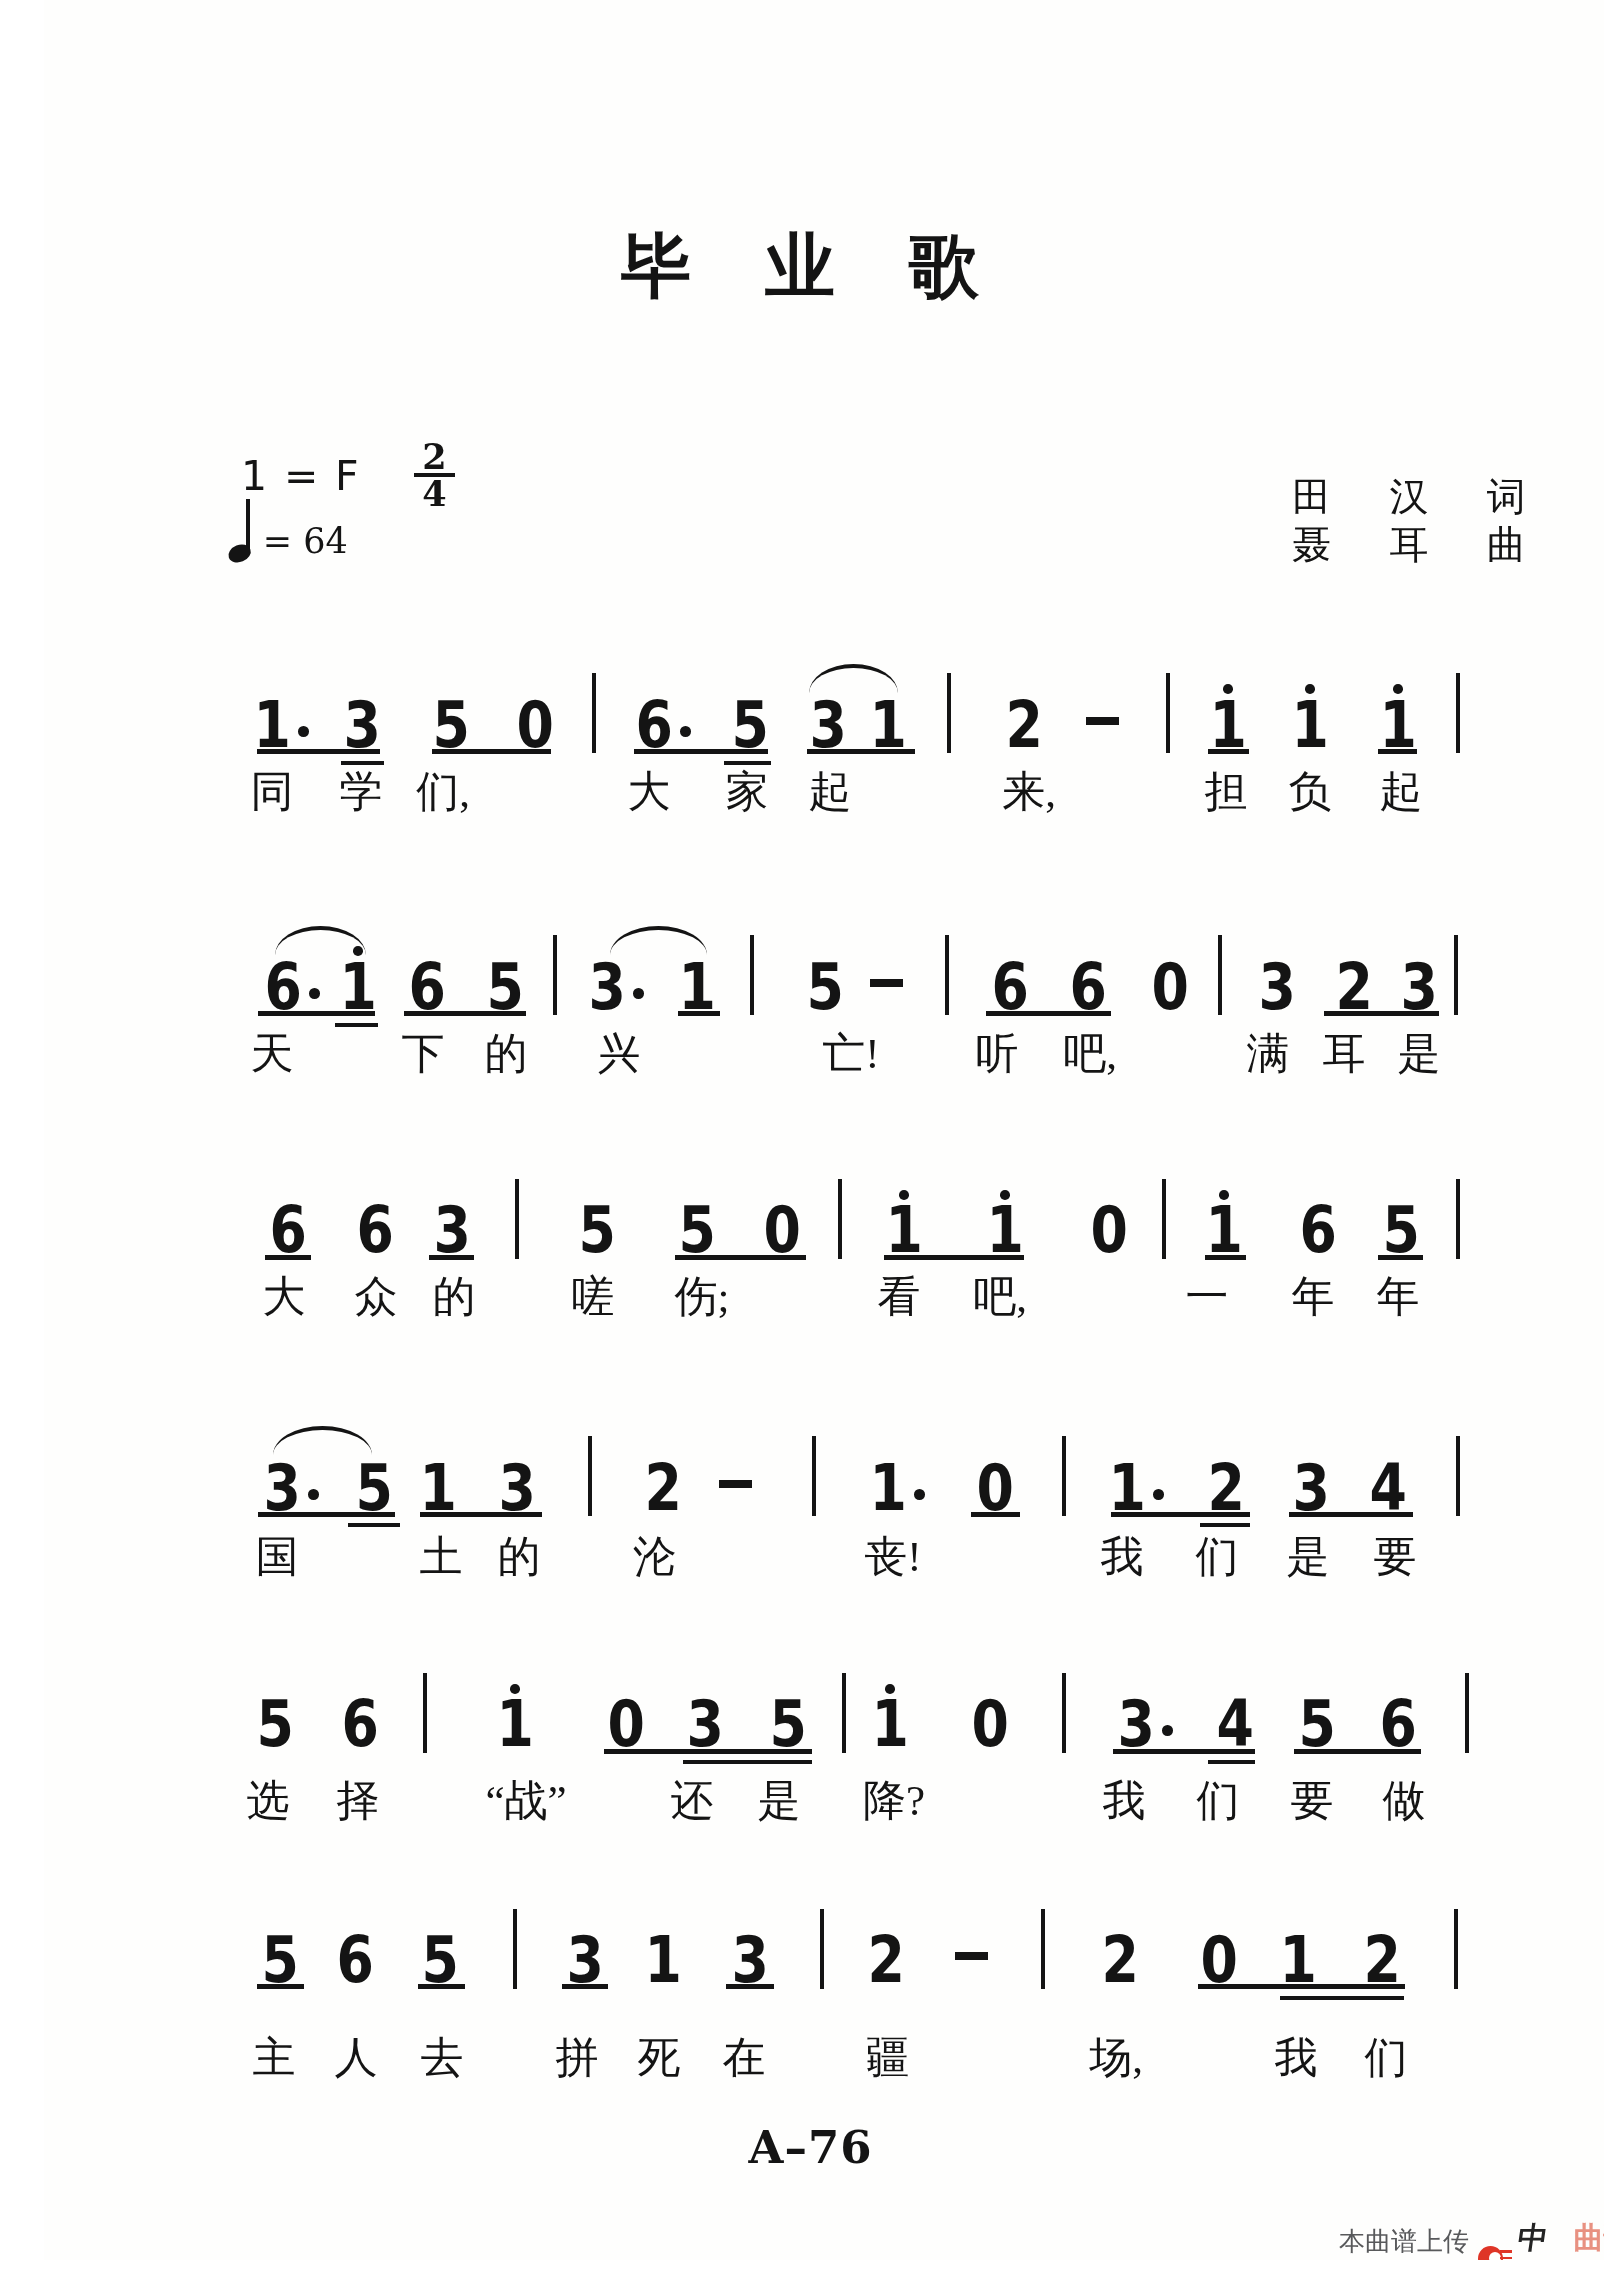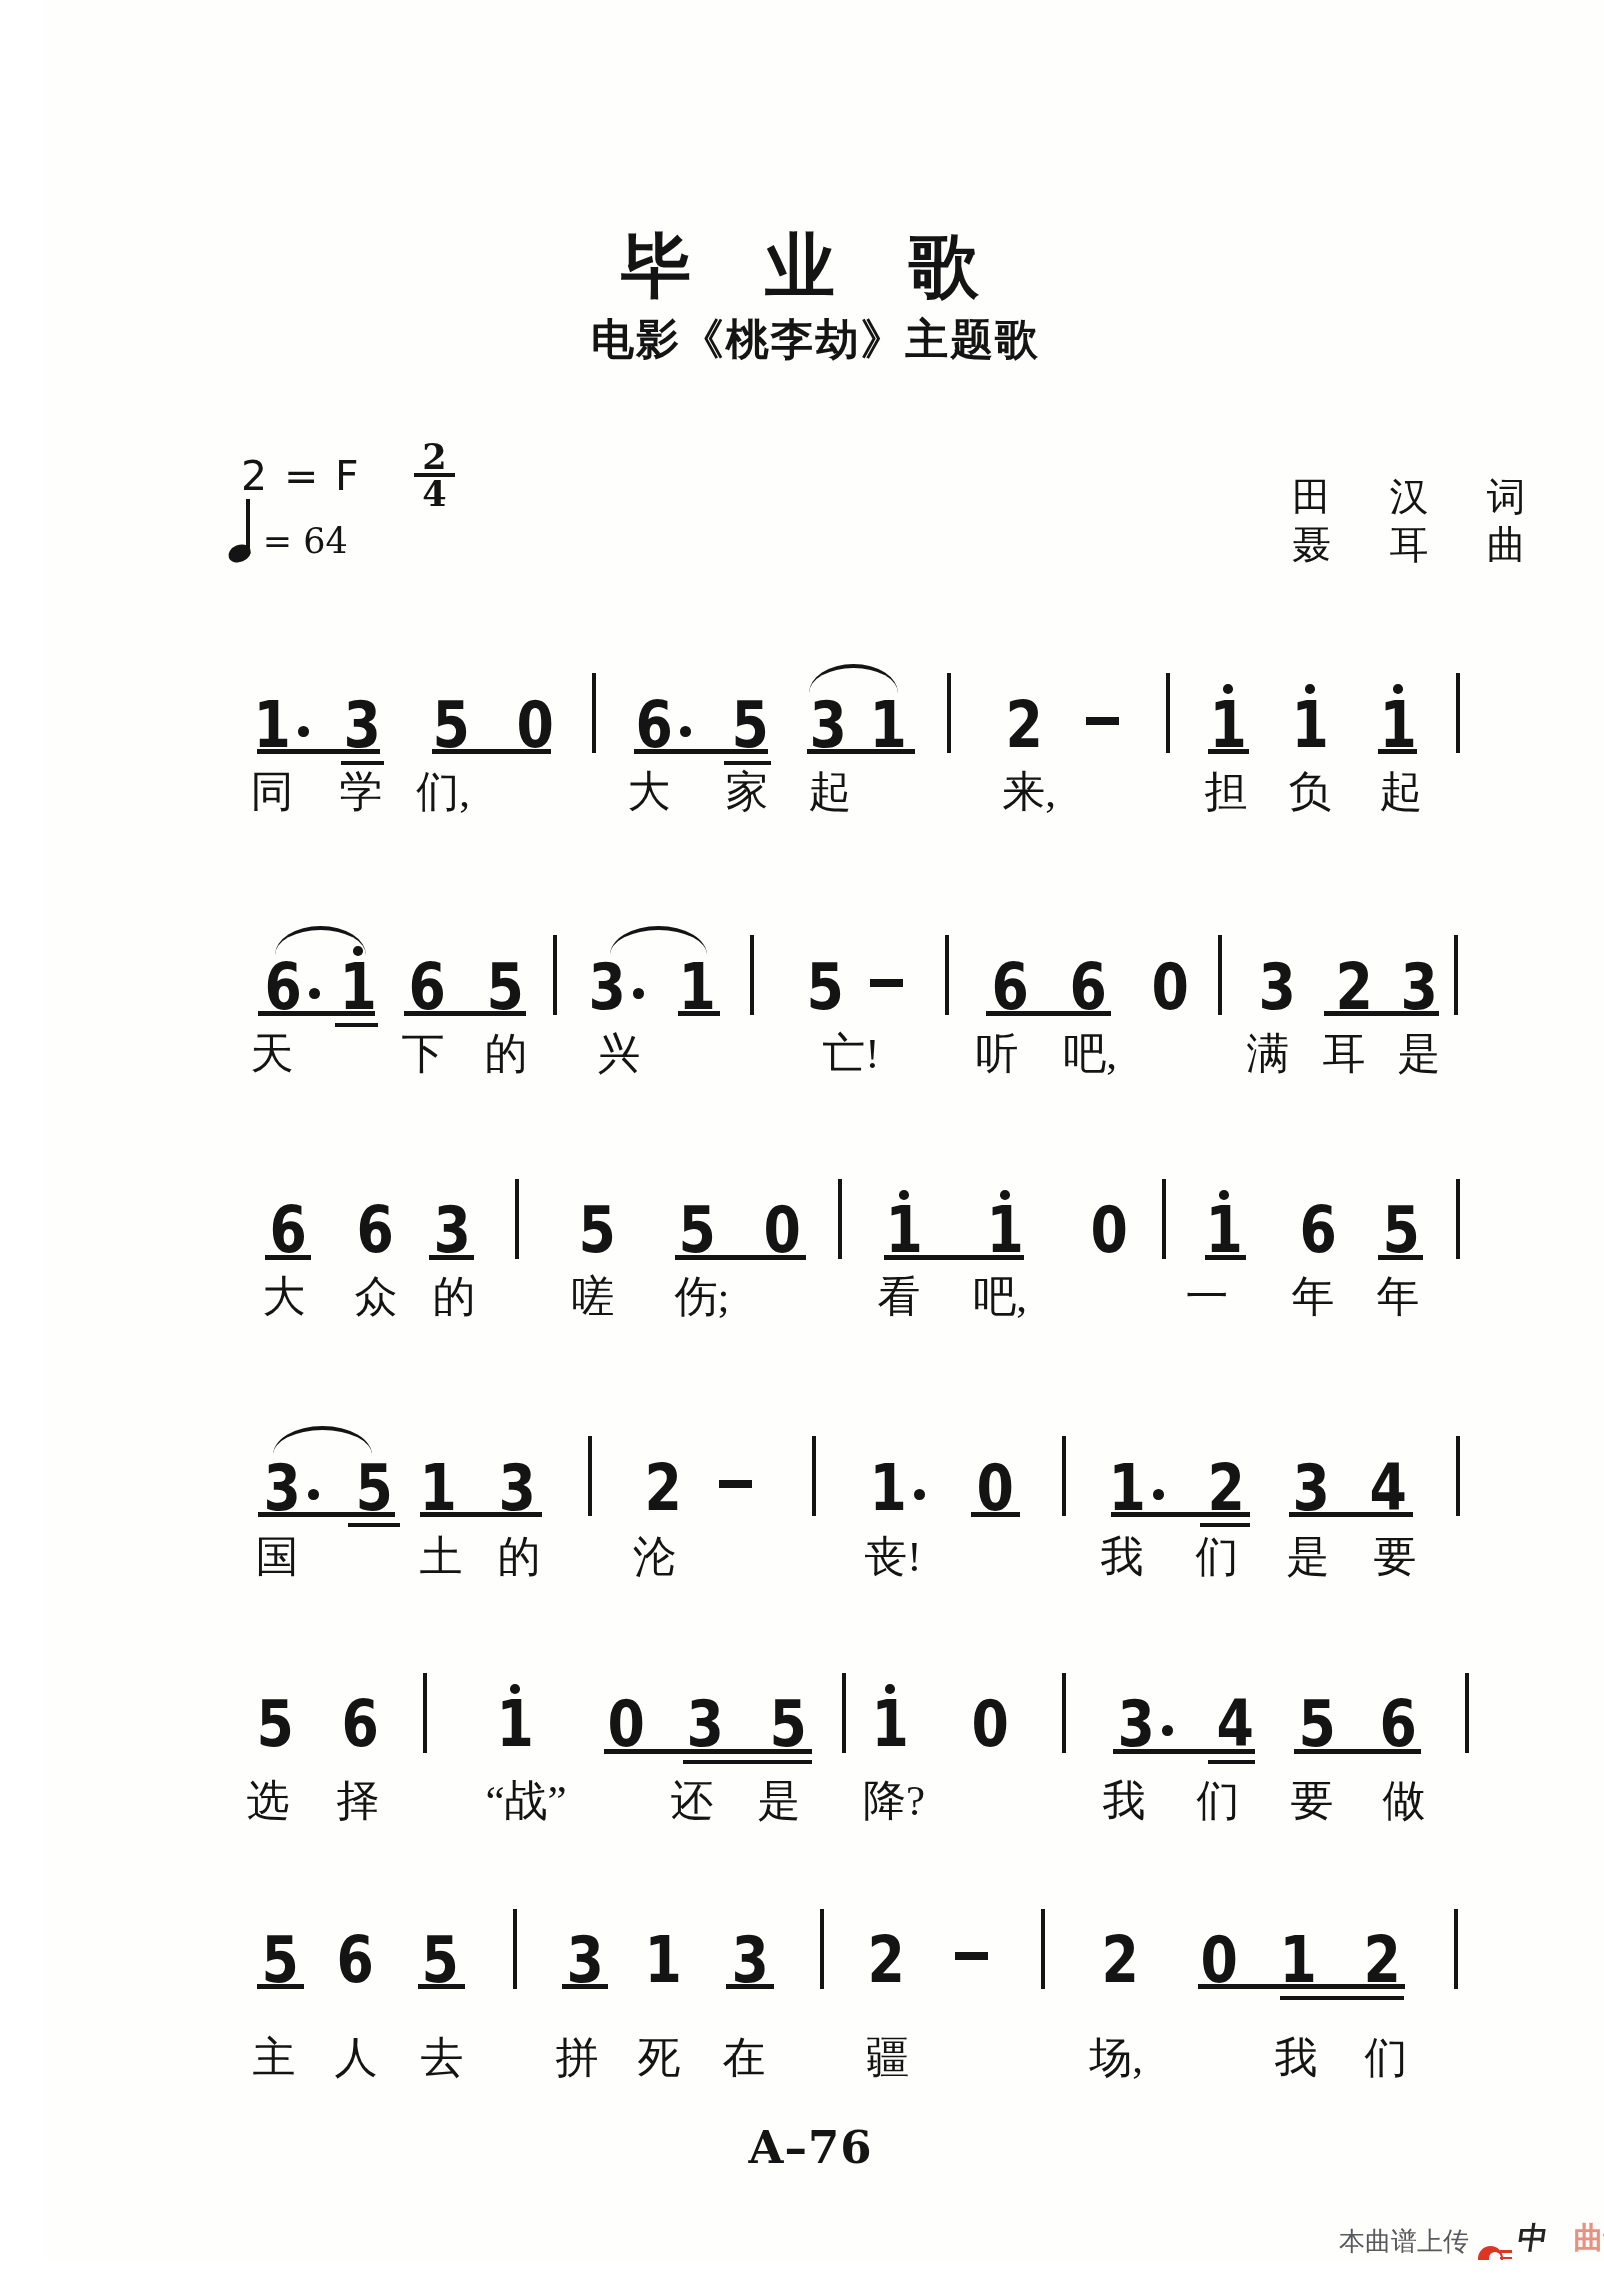--- a/index.html
+++ b/index.html
@@ -38,23 +38,22 @@
   .wm-l1{top:6.8px;}.wm-l2{top:13.6px;}.wm-l3{top:20.4px;}
   .wm-dark{font-family:"DejaVu Sans",sans-serif;font-weight:700;font-size:30px;color:#232323;transform:skewX(-8deg);}
   .wm-light{font-family:"DejaVu Sans",sans-serif;font-weight:700;font-size:30px;color:#e89181;}
 </style>
 </head>
 <body>
 
 <div class="page">
 
   <div class="title">毕业歌</div>
-  <div class="subtitle">电影《桃李劫》主题歌</div>
-
-  <div class="keysig">2 = F</div>
+
+  <div class="keysig">1 = F</div>
 
   <div class="meter">
     <div class="meter-num">2</div>
     <div class="meter-line"></div>
     <div class="meter-den">4</div>
   </div>
 
   <div class="tempo">
     <span class="qnote">
       <span class="qstem"></span>

